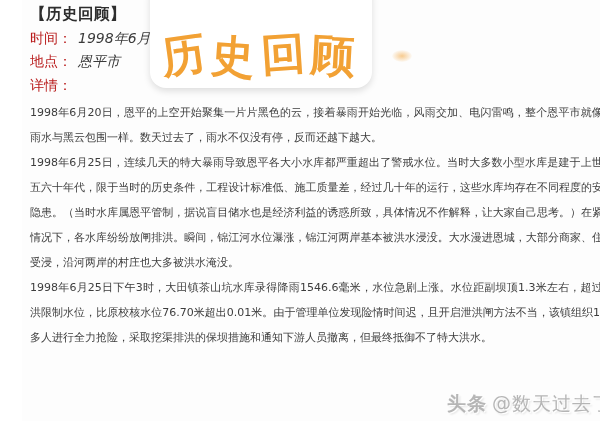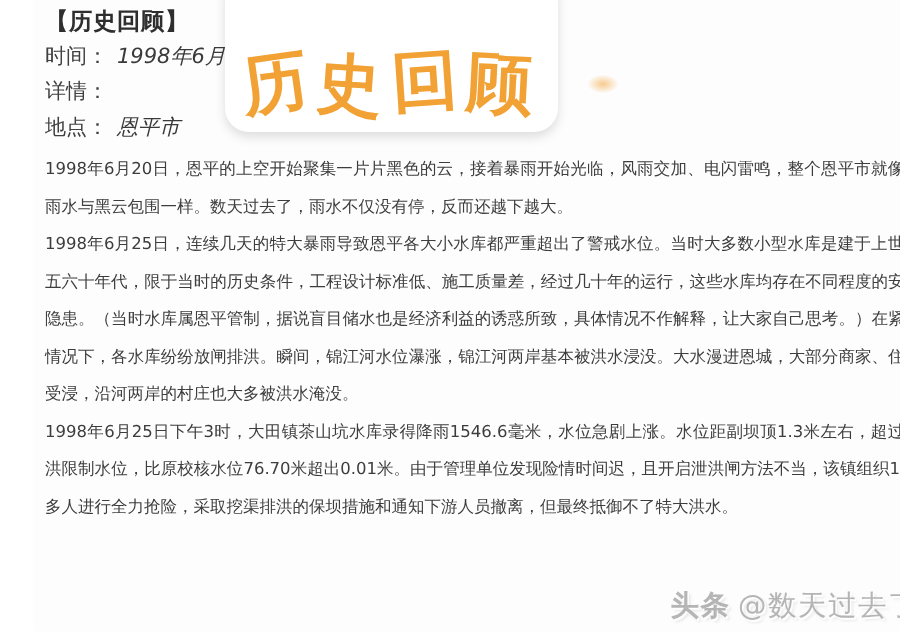--- a/index.html
+++ b/index.html
@@ -18,21 +18,21 @@
     color:#3a3a3a;
     font-size:14px;line-height:23.5px;
     z-index:3;
   }
   .header .title-line{
     font-size:15.5px;
     font-weight:600;
     color:#2e2e2e;
     letter-spacing:0.5px;
   }
-  .header .label{color:#404040;}
+  .header .label{color:#b91c1c;}
   .header .value{color:#3a3a3a;margin-left:6px;font-style:italic;}
 
   
   .banner-card{
     position:absolute;
     left:128px;top:-20px;
     width:222px;height:108px;
     background:#ffffff;
     border-radius:16px;
     box-shadow:0 3px 7px rgba(0,0,0,0.13);
@@ -103,24 +103,24 @@
 <body>
 
 <div class="page">
 
   <div class="header">
     <div class="title-line">【历史回顾】</div>
     <div>
       <span class="label">时间：</span><span class="value">1998年6月</span>
     </div>
     <div>
-      <span class="label">详情：</span>
+      <span class="label">地点：</span><span class="value">恩平市</span>
     </div>
     <div>
-      <span class="label">地点：</span><span class="value">恩平市</span>
+      <span class="label">详情：</span>
     </div>
   </div>
 
   <div class="banner-card"></div>
   <div class="banner-text"><span class="banner-char">历</span><span class="banner-char">史</span><span class="banner-char">回</span><span class="banner-char">顾</span></div>
   <div class="brush-smudge"></div>
 
   <div class="article">
     <p>1998年6月20日，恩平的上空开始聚集一片片黑色的云，接着暴雨开始光临，风雨交加、电闪雷鸣，整个恩平市就像被雨水与黑云包围一样。数天过去了，雨水不仅没有停，反而还越下越大。</p>
     <p>1998年6月25日，连续几天的特大暴雨导致恩平各大小水库都严重超出了警戒水位。当时大多数小型水库是建于上世纪五六十年代，限于当时的历史条件，工程设计标准低、施工质量差，经过几十年的运行，这些水库均存在不同程度的安全隐患。（当时水库属恩平管制，据说盲目储水也是经济利益的诱惑所致，具体情况不作解释，让大家自己思考。）在紧急情况下，各水库纷纷放闸排洪。瞬间，锦江河水位瀑涨，锦江河两岸基本被洪水浸没。大水漫进恩城，大部分商家、住户受浸，沿河两岸的村庄也大多被洪水淹没。</p>

